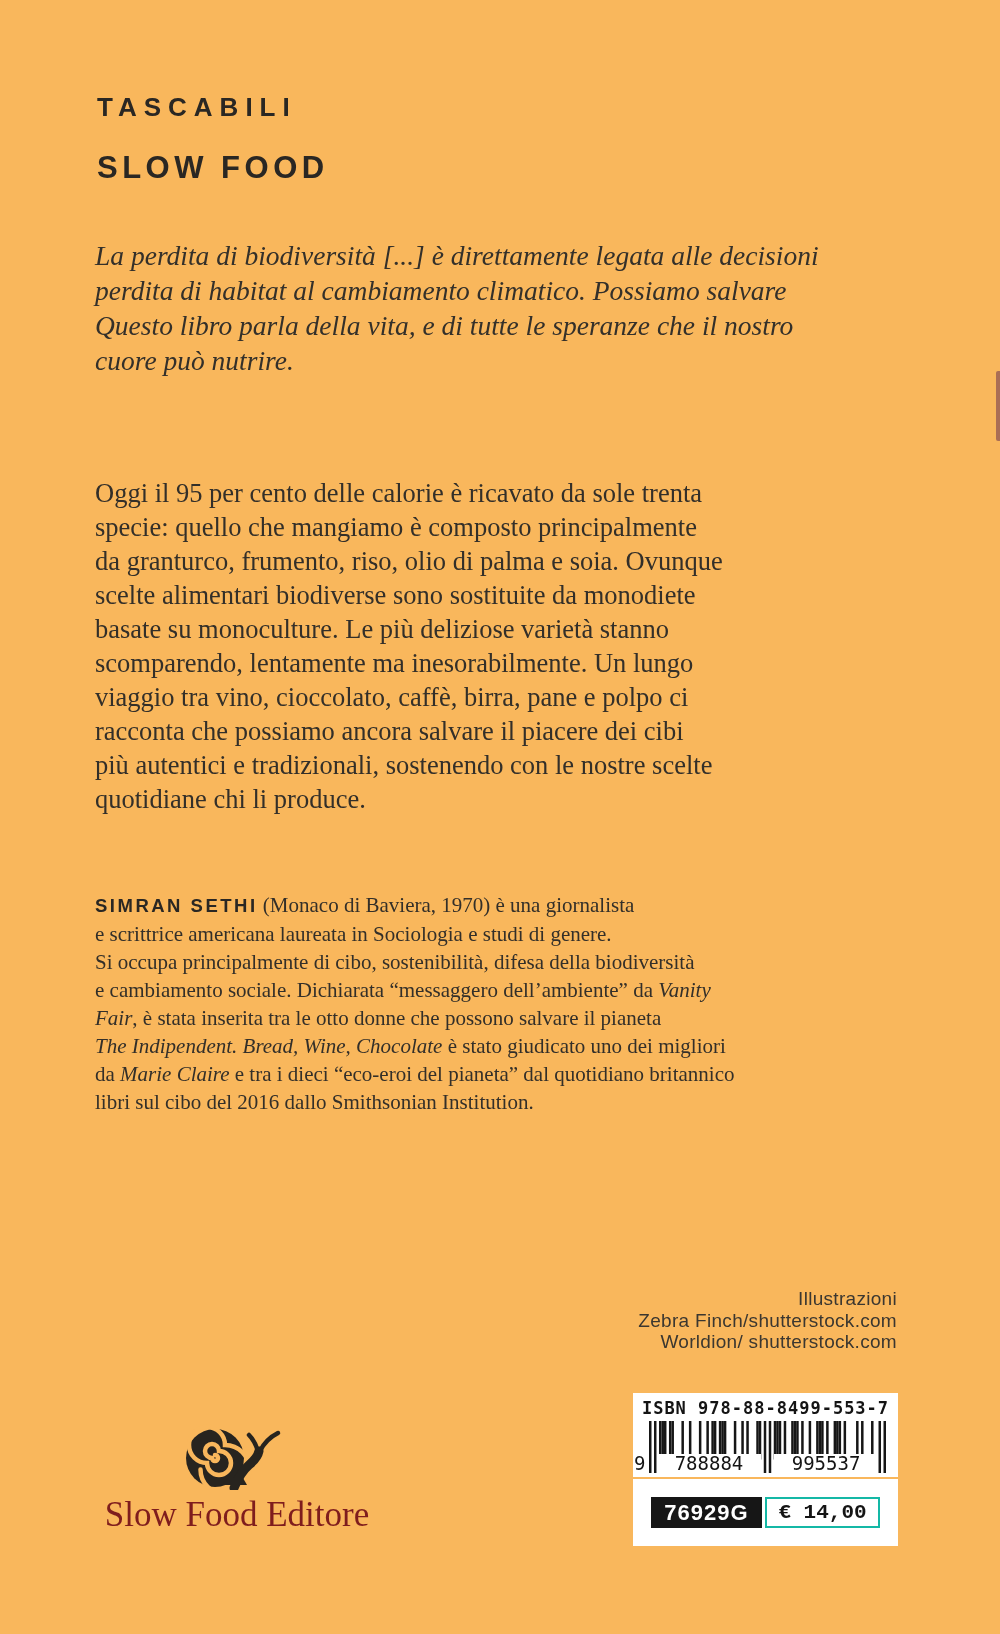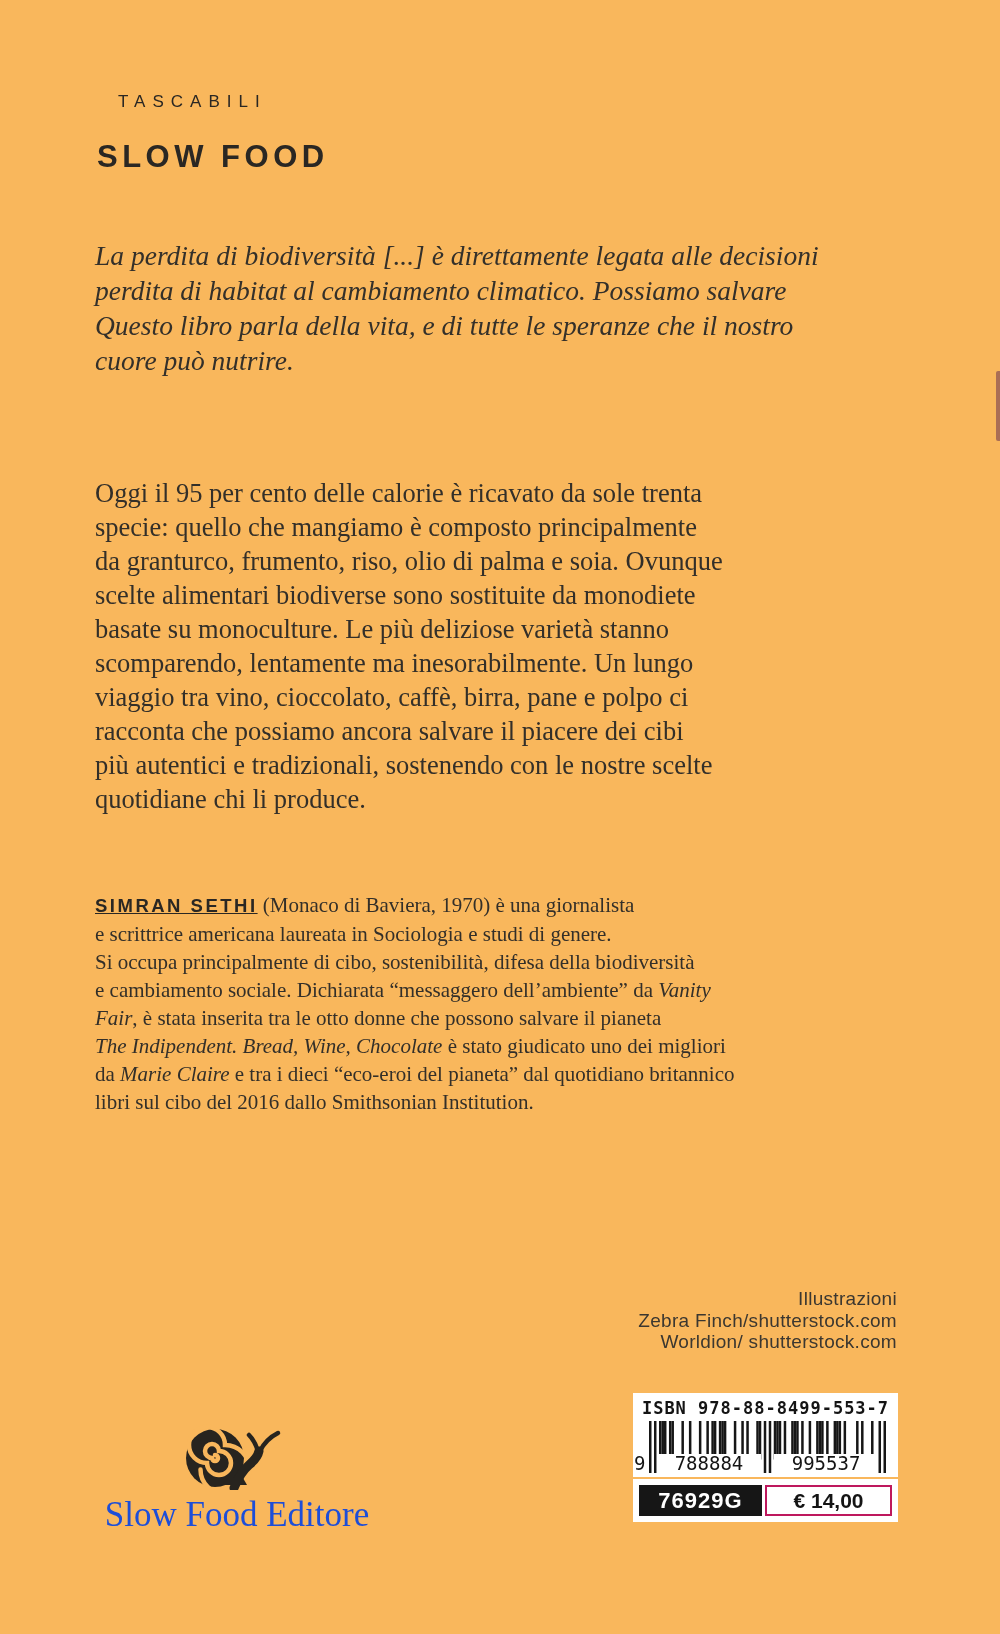--- a/index.html
+++ b/index.html
@@ -4,62 +4,62 @@
 <style>
   html,body { margin:0; padding:0; }
   body {
     width:1000px; height:1634px; position:relative; overflow:hidden;
     background:#F9B75C;
     font-family:"Liberation Serif", "DejaVu Serif", serif;
     color:#2F2B26;
   }
   
   .imprint { position:absolute; left:97px; top:92px; font-family:"Liberation Sans","DejaVu Sans",sans-serif; color:#2A2723; }
-  .imprint-line1 { font-size:17px; letter-spacing:7px; font-weight:400; margin-left:21px; }
+  .imprint-line1 { font-size:26px; letter-spacing:7px; font-weight:700; }
   .imprint-line2 { font-size:31px; letter-spacing:4.5px; font-weight:800; margin-top:27px; }
 
   
   .quote { position:absolute; left:95px; top:238px; width:780px; font-style:italic; font-size:27.5px; line-height:35px; color:#34302A; }
 
   
   .synopsis { position:absolute; left:95px; top:476px; width:800px; font-size:26.5px; line-height:34px; color:#332F29; }
 
   
   .bio { position:absolute; left:95px; top:891px; width:860px; font-size:21px; line-height:28px; color:#332F29; }
   .seg-n { font-style:normal; }
   .seg-i { font-style:italic; }
-  .seg-b { font-family:"Liberation Sans","DejaVu Sans",sans-serif; font-weight:700; font-size:18.5px; letter-spacing:2.5px; color:#2A2723;text-decoration:underline; }
+  .seg-b { font-family:"Liberation Sans","DejaVu Sans",sans-serif; font-weight:700; font-size:18.5px; letter-spacing:2.5px; color:#2A2723; }
 
   
   .credits { position:absolute; right:103px; top:1288px; text-align:right;
     font-family:"Liberation Sans","DejaVu Sans",sans-serif; font-size:19px; line-height:21.5px;
     color:#3B3730; font-weight:500; letter-spacing:0.3px; }
 
   
   .publisher { position:absolute; left:93px; top:1424px; width:288px; text-align:center; }
   .publisher svg { display:block; margin:0 auto; }
-  .publisher-name { font-size:35px; margin-top:5px; color:#1d4ed8; white-space:nowrap; }
+  .publisher-name { font-size:35px; margin-top:5px; color:#7f1d1d; white-space:nowrap; }
 
   
   .barcode-block { position:absolute; left:633px; top:1393px; width:265px; }
   .barcode-panel { background:#FFFFFF; height:84px; position:relative; }
   .isbn-label { font-family:"DejaVu Sans Mono","Liberation Mono",monospace; font-size:17px; font-weight:700;
     text-align:center; padding-top:5px; letter-spacing:1px; color:#141414; }
   .bars-wrap { position:absolute; left:16px; right:12px; top:28px; bottom:4px; }
   svg.ean { width:100%; height:100%; display:block; }
   .digit { position:absolute; bottom:0; font-family:"DejaVu Sans Mono","Liberation Mono",monospace;
     font-size:19px; line-height:19px; background:#FFFFFF; color:#141414; }
   .digit-first { left:-15px; background:transparent; }
   .digit-g1 { left:3.2%;  width:44.2%; text-align:center; }
   .digit-g2 { left:52.6%; width:44.2%; text-align:center; }
-  .price-row { display:flex; margin-top:2px; height:31px; background:#FFFFFF; padding:6px; box-sizing:content-box; }
+  .price-row { display:flex; margin-top:2px; height:31px; background:#FFFFFF; padding:18px; box-sizing:content-box; }
   .code-cell { flex:1; background:#161616; color:#FFFFFF; display:flex; align-items:center; justify-content:center;
     font-family:"Liberation Sans","DejaVu Sans",sans-serif; font-weight:700; font-size:22px; letter-spacing:1px; }
-  .price-cell { flex:1; background:#FFFFFF; border:2px solid #be185d; margin-left:3px; display:flex; align-items:center; justify-content:center;
-    font-family:Liberation Sans, sans-serif; font-weight:700; font-size:21px; color:#141414; }
+  .price-cell { flex:1; background:#FFFFFF; border:2px solid #14b8a6; margin-left:3px; display:flex; align-items:center; justify-content:center;
+    font-family:Liberation Mono, monospace; font-weight:700; font-size:21px; color:#141414; }
 
   
   .spine-strip { position:absolute; right:0; top:371px; width:4px; height:70px; background:#AA6E55; border-radius:2px 0 0 2px; }
 </style>
 </head>
 <body>
 
 <div class="imprint">
   <div class="imprint-line1">TASCABILI</div>
   <div class="imprint-line2">SLOW FOOD</div>

